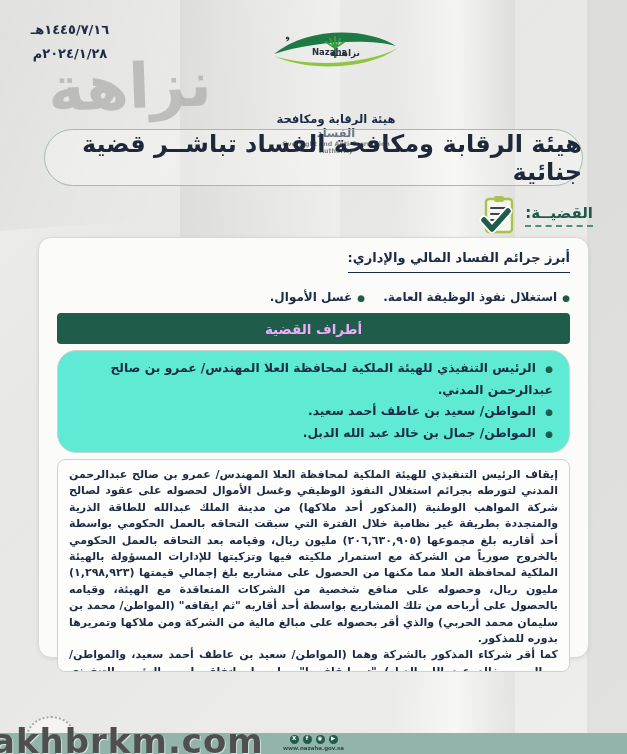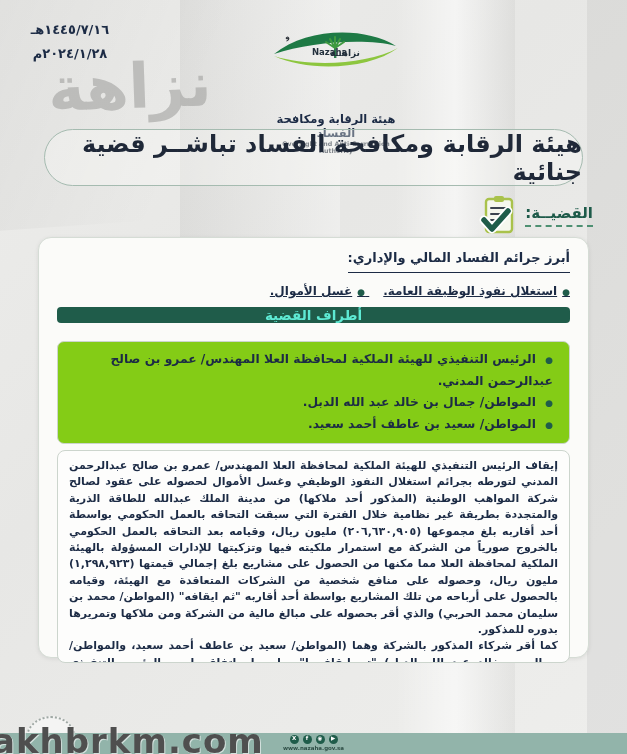--- a/index.html
+++ b/index.html
@@ -63,31 +63,31 @@
   .panel{
     position:absolute; left:38px; top:237px; width:551px; height:421px;
     background:#fbfbf9; border:1px solid #d5dcd5; border-radius:13px;
     box-shadow:0 1px 4px rgba(0,0,0,.08);
     padding:9px 18px 8px 18px; direction:rtl;
   }
   .crimes-heading{
     display:inline-block; font-size:13px; font-weight:bold; color:#1c2b45;
     border-bottom:1.5px solid #1c2b45; padding-bottom:7px;
   }
-  .crimes-line{ margin-top:11px; font-size:12px; font-weight:bold; color:#1c2b45;text-decoration:underline; }
+  .crimes-line{ margin-top:17px; font-size:12px; font-weight:bold; color:#1c2b45; }
   .crimes-line .dot, .party-item .dot{ color:#1f5c4a; font-size:9px; margin-left:5px; }
   .crime-item{ margin-left:14px; }
 
   .green-bar{
-    margin-top:9px; height:16px; background:#1f5c4a; border-radius:4px;
-    color:#5eead4; font-size:13.5px; font-weight:bold;
+    margin-top:9px; height:31px; background:#1f5c4a; border-radius:4px;
+    color:#f0abfc; font-size:13.5px; font-weight:bold;
     display:flex; align-items:center; justify-content:center;
   }
   .list-box{
-    margin-top:18px; background:#84cc16; border:1px solid #ccd5cd; border-radius:7px;
+    margin-top:6px; background:#5eead4; border:1px solid #ccd5cd; border-radius:19px;
     padding:7px 16px;
   }
   .party-item{
     font-size:12.3px; font-weight:bold; color:#1c2b45; line-height:21px;
   }
   .findings-box{
     margin-top:6px; background:#fdfdfc; border:1px solid #ccd5cd; border-radius:8px;
     padding:7px 11px; height:213px; overflow:hidden;
   }
   .findings-box p{
@@ -186,22 +186,22 @@
   <div class="panel">
     <span class="crimes-heading">أبرز جرائم الفساد المالي والإداري:</span>
     <div class="crimes-line">
       <span class="dot">●</span><span class="crime-item">استغلال نفوذ الوظيفة العامة.</span>
       <span class="dot">●</span><span>غسل الأموال.</span>
     </div>
 
     <div class="green-bar">أطراف القضية</div>
     <div class="list-box">
       <div class="party-item"><span class="dot">●</span> <span>الرئيس التنفيذي للهيئة الملكية لمحافظة العلا المهندس/ عمرو بن صالح عبدالرحمن المدني.</span></div>
+      <div class="party-item"><span class="dot">●</span> <span>المواطن/ سعيد بن عاطف أحمد سعيد.</span></div>
       <div class="party-item"><span class="dot">●</span> <span>المواطن/ جمال بن خالد عبد الله الدبل.</span></div>
-      <div class="party-item"><span class="dot">●</span> <span>المواطن/ سعيد بن عاطف أحمد سعيد.</span></div>
     </div>
 
     <div class="findings-box">
       <p>إيقاف الرئيس التنفيذي للهيئة الملكية لمحافظة العلا المهندس/ عمرو بن صالح عبدالرحمن المدني لتورطه بجرائم استغلال النفوذ الوظيفي وغسل الأموال لحصوله على عقود لصالح شركة المواهب الوطنية (المذكور أحد ملاكها) من مدينة الملك عبدالله للطاقة الذرية والمتجددة بطريقة غير نظامية خلال الفترة التي سبقت التحاقه بالعمل الحكومي بواسطة أحد أقاربه بلغ مجموعها (٢٠٦,٦٣٠,٩٠٥) مليون ريال، وقيامه بعد التحاقه بالعمل الحكومي بالخروج صورياً من الشركة مع استمرار ملكيته فيها وتزكيتها للإدارات المسؤولة بالهيئة الملكية لمحافظة العلا مما مكنها من الحصول على مشاريع بلغ إجمالي قيمتها (١,٢٩٨,٩٢٣) مليون ريال، وحصوله على منافع شخصية من الشركات المتعاقدة مع الهيئة، وقيامه بالحصول على أرباحه من تلك المشاريع بواسطة أحد أقاربه "ثم ايقافه" (المواطن/ محمد بن سليمان محمد الحربي) والذي أقر بحصوله على مبالغ مالية من الشركة ومن ملاكها وتمريرها بدوره للمذكور.</p>
       <p>كما أقر شركاء المذكور بالشركة وهما (المواطن/ سعيد بن عاطف أحمد سعيد، والمواطن/ جمال بن خالد عبد الله الدبل) "تم إيقافهما" بعلمهما واتفاقهما مع الرئيس التنفيذي بالوقائع المشار لها أعلاه.</p>
 
     </div>
   </div>
 
 

